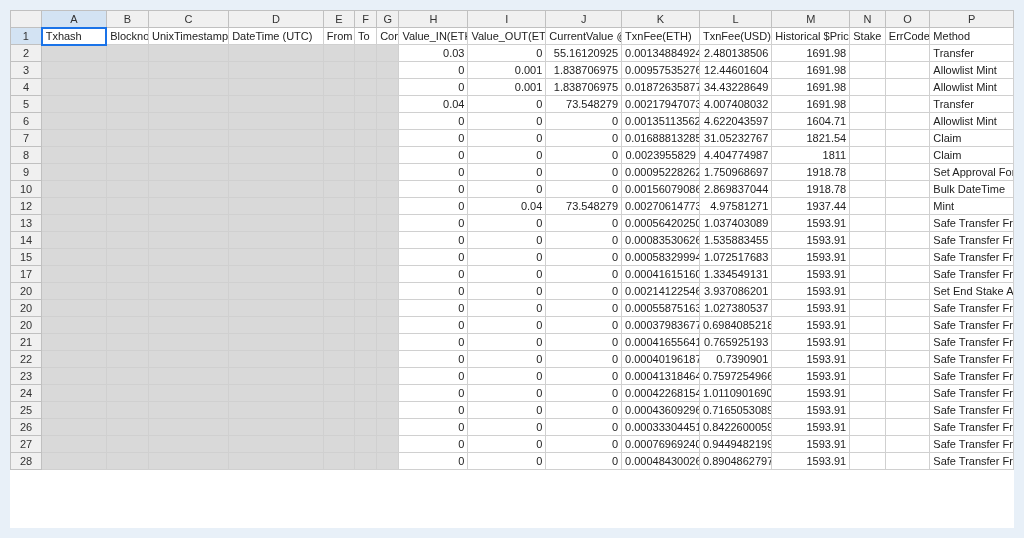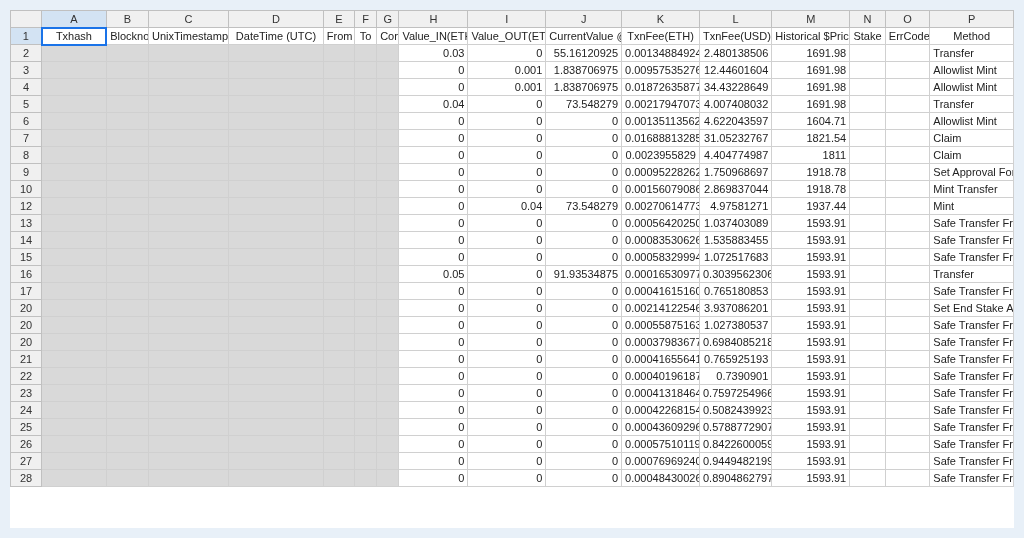--- a/index.html
+++ b/index.html
@@ -62,21 +62,21 @@
       background: #d3e3f3;
     }
     .active-cell {
       border: 2px solid #1a73e8 !important;
       background: #fff;
     }
     .grey-cell {
       background: #d9d9d9;
     }
     .header-text {
-      text-align: center;
+      text-align: left;
       color: #222;
     }
     .num {
       text-align: right;
     }
     .col-A { width: 58px; }
     .col-B { width: 38px; }
     .col-C { width: 72px; }
     .col-D { width: 85px; }
     .col-E { width: 28px; }
@@ -300,21 +300,21 @@
           <td class="col-F grey-cell"></td>
           <td class="col-G grey-cell"></td>
           <td class="col-H num">0</td>
           <td class="col-I num">0</td>
           <td class="col-J num">0</td>
           <td class="col-K num">0.00156079086</td>
           <td class="col-L num">2.869837044</td>
           <td class="col-M num">1918.78</td>
           <td class="col-N"></td>
           <td class="col-O"></td>
-          <td class="col-P">Mint Transfer</td>
+          <td class="col-P">Bulk DateTime</td>
         </tr>
         <tr>
           <td class="row-header">12</td>
           <td class="col-A grey-cell"></td>
           <td class="col-B grey-cell"></td>
           <td class="col-C grey-cell"></td>
           <td class="col-D grey-cell"></td>
           <td class="col-E grey-cell"></td>
           <td class="col-F grey-cell"></td>
           <td class="col-G grey-cell"></td>
@@ -379,52 +379,33 @@
           <td class="col-I num">0</td>
           <td class="col-J num">0</td>
           <td class="col-K num">0.00058329994</td>
           <td class="col-L num">1.072517683</td>
           <td class="col-M num">1593.91</td>
           <td class="col-N"></td>
           <td class="col-O"></td>
           <td class="col-P">Safe Transfer From</td>
         </tr>
         <tr>
-          <td class="row-header">16</td>
-          <td class="col-A grey-cell"></td>
-          <td class="col-B grey-cell"></td>
-          <td class="col-C grey-cell"></td>
-          <td class="col-D grey-cell"></td>
-          <td class="col-E grey-cell"></td>
-          <td class="col-F grey-cell"></td>
-          <td class="col-G grey-cell"></td>
-          <td class="col-H num">0.05</td>
-          <td class="col-I num">0</td>
-          <td class="col-J num">91.93534875</td>
-          <td class="col-K num">0.00016530977</td>
-          <td class="col-L num">0.3039562306</td>
-          <td class="col-M num">1593.91</td>
-          <td class="col-N"></td>
-          <td class="col-O"></td>
-          <td class="col-P">Transfer</td>
-        </tr>
-        <tr>
           <td class="row-header">17</td>
           <td class="col-A grey-cell"></td>
           <td class="col-B grey-cell"></td>
           <td class="col-C grey-cell"></td>
           <td class="col-D grey-cell"></td>
           <td class="col-E grey-cell"></td>
           <td class="col-F grey-cell"></td>
           <td class="col-G grey-cell"></td>
           <td class="col-H num">0</td>
           <td class="col-I num">0</td>
           <td class="col-J num">0</td>
           <td class="col-K num">0.00041615160</td>
-          <td class="col-L num">0.765180853</td>
+          <td class="col-L num">1.334549131</td>
           <td class="col-M num">1593.91</td>
           <td class="col-N"></td>
           <td class="col-O"></td>
           <td class="col-P">Safe Transfer From</td>
         </tr>
         <tr>
           <td class="row-header">20</td>
           <td class="col-A grey-cell"></td>
           <td class="col-B grey-cell"></td>
           <td class="col-C grey-cell"></td>
@@ -543,58 +524,58 @@
           <td class="col-B grey-cell"></td>
           <td class="col-C grey-cell"></td>
           <td class="col-D grey-cell"></td>
           <td class="col-E grey-cell"></td>
           <td class="col-F grey-cell"></td>
           <td class="col-G grey-cell"></td>
           <td class="col-H num">0</td>
           <td class="col-I num">0</td>
           <td class="col-J num">0</td>
           <td class="col-K num">0.00042268154</td>
-          <td class="col-L num">0.5082439923</td>
+          <td class="col-L num">1.0110901690</td>
           <td class="col-M num">1593.91</td>
           <td class="col-N"></td>
           <td class="col-O"></td>
           <td class="col-P">Safe Transfer From</td>
         </tr>
         <tr>
           <td class="row-header">25</td>
           <td class="col-A grey-cell"></td>
           <td class="col-B grey-cell"></td>
           <td class="col-C grey-cell"></td>
           <td class="col-D grey-cell"></td>
           <td class="col-E grey-cell"></td>
           <td class="col-F grey-cell"></td>
           <td class="col-G grey-cell"></td>
           <td class="col-H num">0</td>
           <td class="col-I num">0</td>
           <td class="col-J num">0</td>
           <td class="col-K num">0.00043609296</td>
-          <td class="col-L num">0.5788772907</td>
+          <td class="col-L num">0.7165053089</td>
           <td class="col-M num">1593.91</td>
           <td class="col-N"></td>
           <td class="col-O"></td>
           <td class="col-P">Safe Transfer From</td>
         </tr>
         <tr>
           <td class="row-header">26</td>
           <td class="col-A grey-cell"></td>
           <td class="col-B grey-cell"></td>
           <td class="col-C grey-cell"></td>
           <td class="col-D grey-cell"></td>
           <td class="col-E grey-cell"></td>
           <td class="col-F grey-cell"></td>
           <td class="col-G grey-cell"></td>
           <td class="col-H num">0</td>
           <td class="col-I num">0</td>
           <td class="col-J num">0</td>
-          <td class="col-K num">0.00057510119</td>
+          <td class="col-K num">0.00033304451</td>
           <td class="col-L num">0.8422600059</td>
           <td class="col-M num">1593.91</td>
           <td class="col-N"></td>
           <td class="col-O"></td>
           <td class="col-P">Safe Transfer From</td>
         </tr>
         <tr>
           <td class="row-header">27</td>
           <td class="col-A grey-cell"></td>
           <td class="col-B grey-cell"></td>

